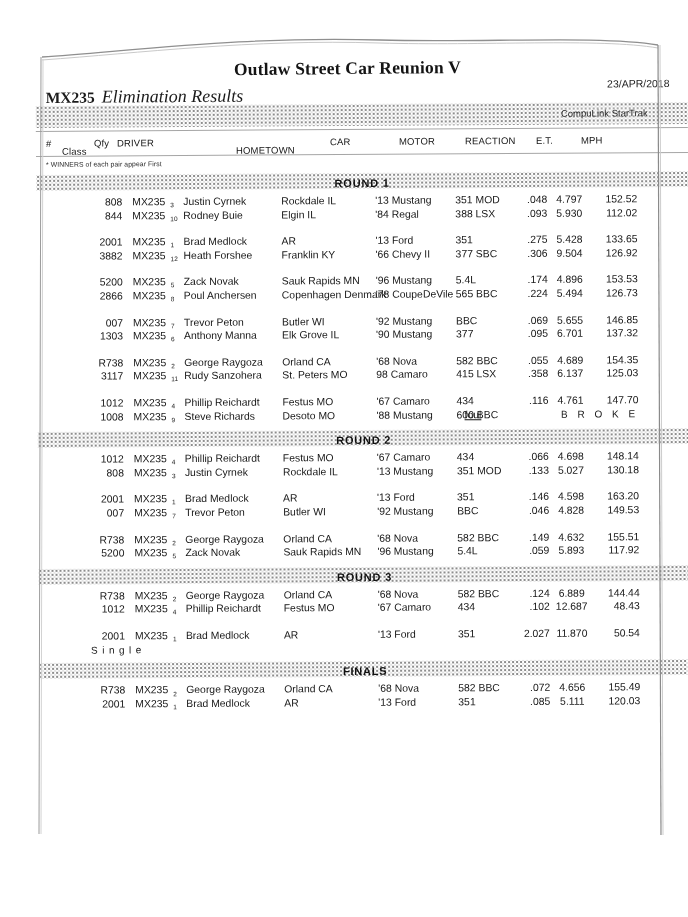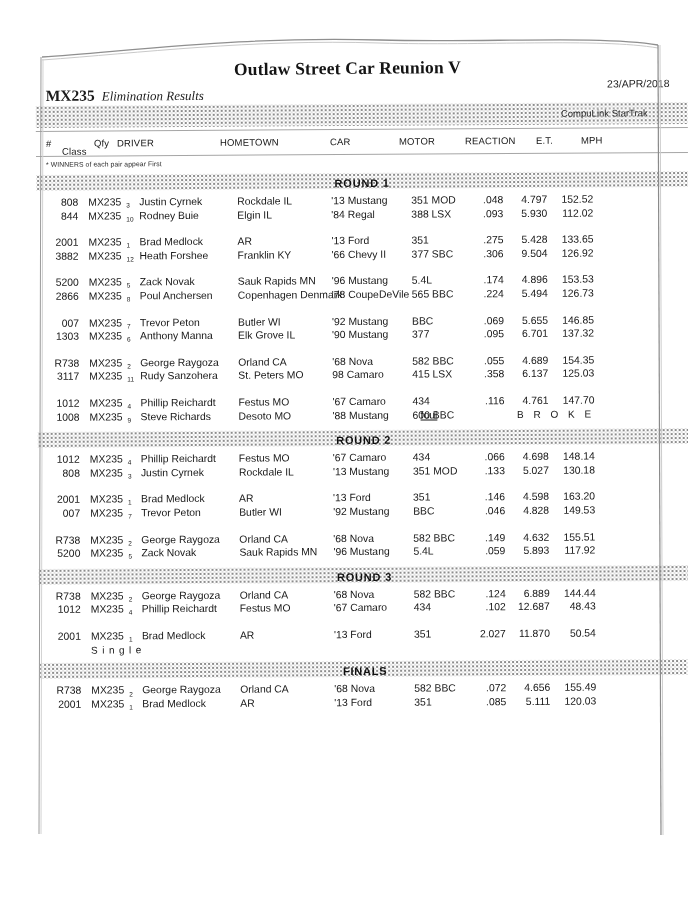--- a/index.html
+++ b/index.html
@@ -12,21 +12,21 @@
   .sheet{position:absolute;left:36px;top:40px;width:652px;z-index:2;}
   .tilt{transform:rotate(-0.35deg);transform-origin:320px 120px;}
 
   .title{
     width:624px;text-align:center;margin-top:18px;
     font-family:"Liberation Serif",serif;font-weight:700;font-size:17.5px;
     letter-spacing:.2px;color:#141414;transform:rotate(-0.25deg);
   }
   .sub-row{position:relative;margin-top:6px;height:19px;}
   .class-label{font-family:"Liberation Serif",serif;font-weight:700;font-size:15.5px;margin-left:10px;}
-  .subtitle{font-family:"Liberation Serif",serif;font-style:italic;font-size:13px;margin-left:7px;}
+  .subtitle{font-family:"Liberation Serif",serif;font-style:italic;font-size:18px;margin-left:7px;}
   .date{position:absolute;right:18px;top:-6px;font-size:10.5px;color:#1d1d1d;}
 
   .band{
     background-image:
       radial-gradient(circle,#878787 .7px,rgba(0,0,0,0) .85px),
       radial-gradient(circle,#9c9c9c .6px,rgba(0,0,0,0) .75px);
     background-size:4px 4px,4px 4px;background-position:0 0,2px 2px;
   }
   .top-band{height:22px;position:relative;margin-top:0;}
   .timing{position:absolute;right:38px;top:5px;font-size:9.5px;color:#222;background:rgba(255,255,255,.25);padding:0 2px;}
@@ -38,29 +38,29 @@
   .winners-note{font-size:6.8px;color:#2a2a2a;margin:4px 0 0 10px;letter-spacing:.1px;}
 
   .round-band{height:16px;text-align:center;margin-top:7px;position:relative;}
   .round-band .round-title{font-size:11px;font-weight:700;letter-spacing:.8px;line-height:16px;color:#101010;}
   .round-band.first{margin-top:7px;}
 
   .pair{margin-top:13px;padding-left:8px;}
   .pair.first{margin-top:6px;}
   .row{display:flex;align-items:baseline;height:13.6px;font-size:10.4px;white-space:nowrap;color:#161616;}
   .c{flex:0 0 auto;}
-  .c-num{width:34px;text-align:right;}
+  .c-num{width:34px;text-align:right;padding-left:44px;}
   .c-class{width:38px;margin-left:10px;}
   .c-qfy{width:13px;font-size:6.5px;align-self:flex-end;padding-bottom:1.5px;}
   .c-driver{width:98px;}
   .c-hometown{width:94px;}
   .c-car{width:80px;}
   .c-motor{width:48px;}
   .c-reaction{width:44px;text-align:right;}
-  .c-et{width:44px;text-align:right;}
+  .c-et{width:44px;text-align:center;}
   .c-mph{width:46px;text-align:right;}
   .c-reaction.foul{text-align:left;transform:translateX(-40px);text-decoration:underline;}
   .c-broke{display:none;}
   .row.has-broke .c-broke{display:block;width:90px;text-align:right;letter-spacing:3.5px;font-size:10px;padding-right:2px;}
   .single-note{margin-left:44px;margin-top:1px;font-size:10px;letter-spacing:4.5px;color:#161616;}
 </style>
 </head>
 <body>
 
 <svg class="frame-svg" width="688" height="917">
@@ -84,21 +84,21 @@
   <div class="band top-band">
     <span class="timing">CompuLink StarTrak</span>
   </div>
 
   <div class="rule r1"></div>
   <div class="header-row">
       <span class="h" style="left: 10px;">#</span>
       <span class="h" style="left: 26px; margin-top: 8px;">Class</span>
       <span class="h" style="left: 58px;">Qfy</span>
       <span class="h" style="left: 81px;">DRIVER</span>
-      <span class="h" style="left: 184px;">HOMETOWN</span>
+      <span class="h" style="left: 200px; margin-top: 8px;">HOMETOWN</span>
       <span class="h" style="left: 294px;">CAR</span>
       <span class="h" style="left: 363px;">MOTOR</span>
       <span class="h" style="left: 429px;">REACTION</span>
       <span class="h" style="left: 500px;">E.T.</span>
       <span class="h" style="left: 545px;">MPH</span>
     </div>
   <div class="rule"></div>
 
   <div class="winners-note">* WINNERS of each pair appear First</div>
 

